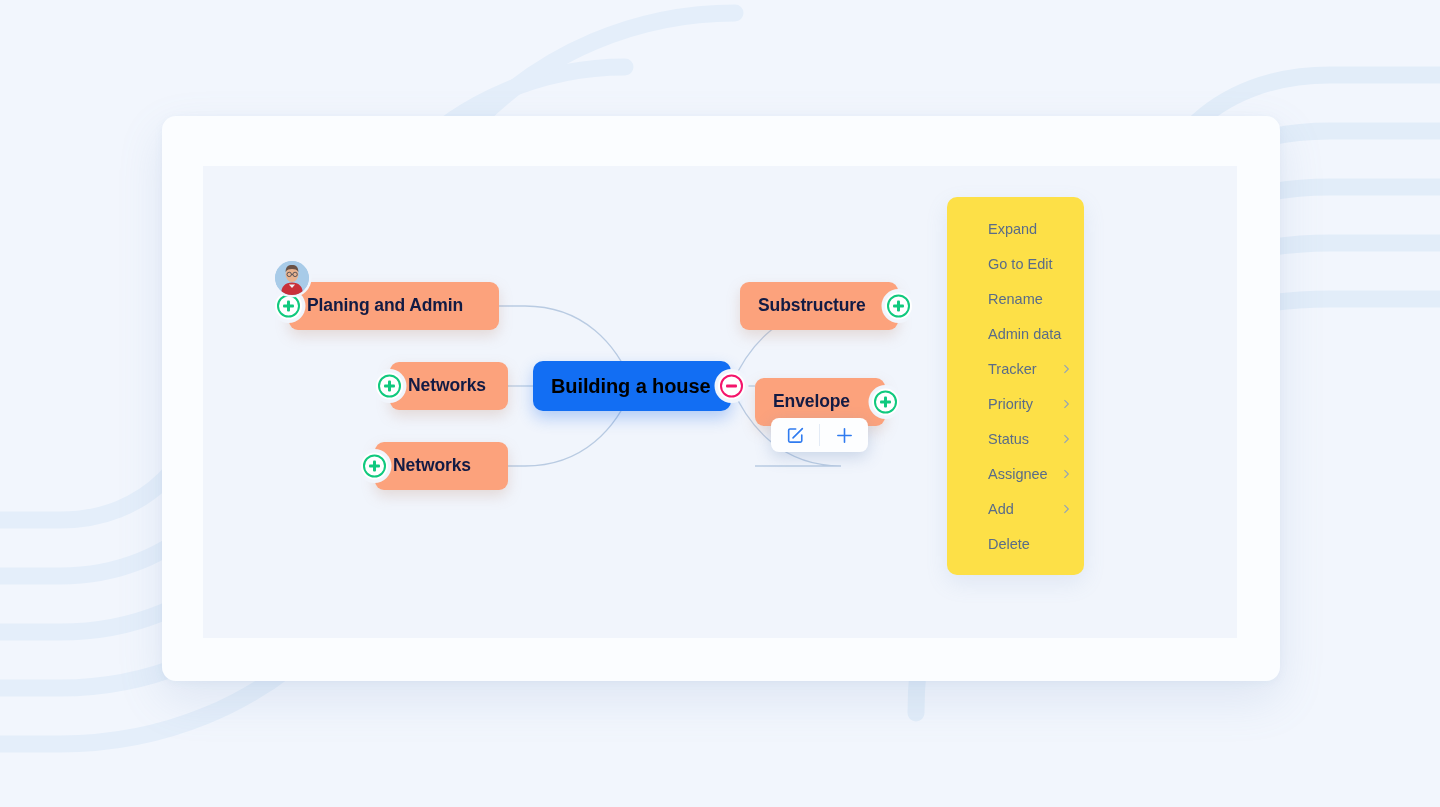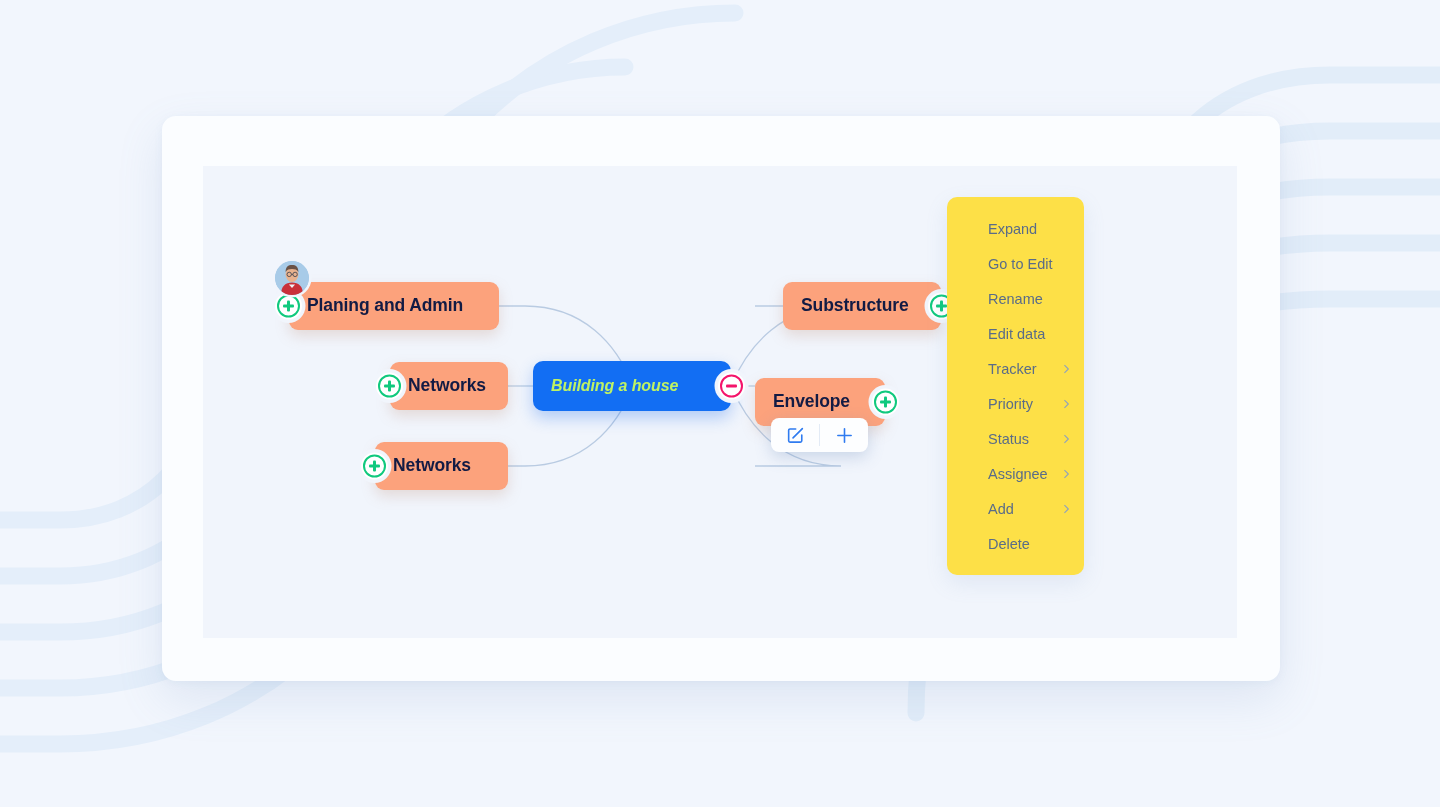--- a/index.html
+++ b/index.html
@@ -48,21 +48,21 @@
   .node .node-label {
     font-size: 17.5px; font-weight: 700; color: #121b44;
     letter-spacing: -0.1px; line-height: 1;
   }
   .node.center {
     background: #126ef3;
     box-shadow: 0 7px 16px rgba(25,105,235,0.30);
     height: 50px;
     border-radius: 10px;
   }
-  .node.center .node-label { color: #bef264; font-size: 16px; font-style: italic; }
+  .node.center .node-label { color: #000000; font-size: 20px; }
 
   
   .handle {
     position: absolute;
     width: 27px; height: 27px;
     border-radius: 50%;
     background: #ffffff;
     display: flex; align-items: center; justify-content: center;
     box-shadow: 0 0 0 3.5px #f1f5fc;
   }
@@ -209,21 +209,21 @@
       <span class="node-label">Networks</span>
     </div>
 
     <div class="node center" style="left:330px; top:195px; width:198px;">
       <span class="node-label">Building a house</span>
       <div class="handle right minus">
         <span class="ring"></span>
       </div>
     </div>
 
-    <div class="node" style="left:580px; top:116px; width:158px;">
+    <div class="node" style="left:537px; top:116px; width:158px;">
       <span class="node-label">Substructure</span>
       <div class="handle right">
         <span class="ring"></span>
       </div>
     </div>
 
     <div class="node" style="left:552px; top:212px; width:130px;">
       <span class="node-label">Envelope</span>
       <div class="handle right">
         <span class="ring"></span>
@@ -252,21 +252,21 @@
     <div class="menu-item">
       <span>Expand</span>
     </div>
     <div class="menu-item">
       <span>Go to Edit</span>
     </div>
     <div class="menu-item">
       <span>Rename</span>
     </div>
     <div class="menu-item">
-      <span>Edit data</span>
+      <span>Admin data</span>
     </div>
     <div class="menu-item">
       <span>Tracker</span>
       <svg class="chev" viewBox="0 0 10 10" fill="none">
         <path d="M3 1 L7 5 L3 9" stroke="#8fa2bd" stroke-width="1.2" stroke-linecap="round" stroke-linejoin="round"></path>
       </svg>
     </div>
     <div class="menu-item">
       <span>Priority</span>
       <svg class="chev" viewBox="0 0 10 10" fill="none">

